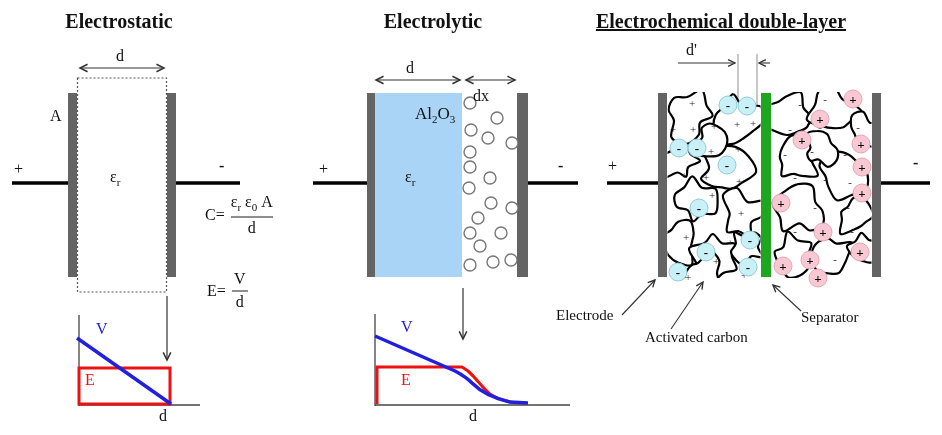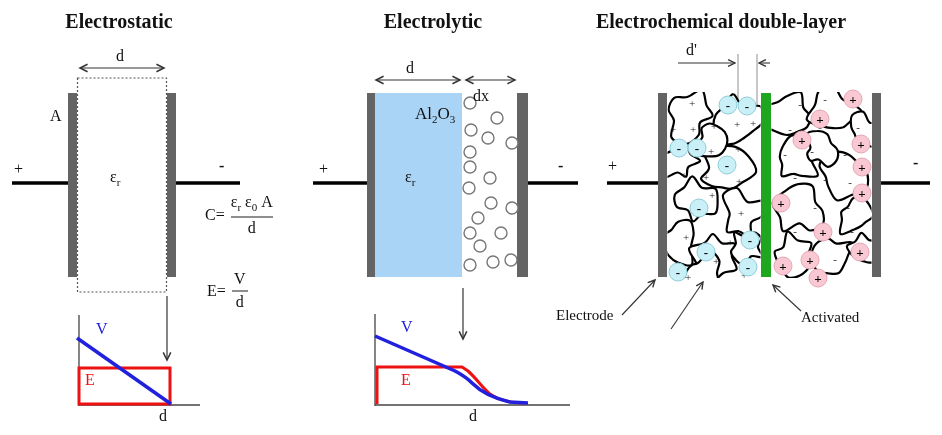--- a/index.html
+++ b/index.html
@@ -221,21 +221,21 @@
         </g>
 
       <line x1="622" y1="315" x2="655" y2="280" stroke="#333" stroke-width="1.1" marker-end="url(#ah)"></line>
       <line x1="671" y1="329" x2="703" y2="282" stroke="#333" stroke-width="1.1" marker-end="url(#ah)"></line>
       <line x1="801" y1="311" x2="773" y2="285" stroke="#333" stroke-width="1.1" marker-end="url(#ah)"></line>
     </g>
   </svg>
 
   <div class="abs title" style="left:353px;top:10px;width:160px;">Electrolytic</div>
   <div class="abs title" style="left:39px;top:10px;width:160px;">Electrostatic</div>
-  <div class="abs title" style="left:571px;top:10px;width:300px;">Electrochemical double-layer</div>
+  <div class="abs title" style="left:571px;top:10px;width:300px;text-decoration:underline;">Electrochemical double-layer</div>
 
   <div class="abs lbl" style="left:105px;top:47px;width:30px;text-align:center;">d</div>
   <div class="abs lbl" style="left:50px;top:107px;">A</div>
   <div class="abs lbl" style="left:14px;top:160px;">+</div>
   <div class="abs lbl bold" style="left:219px;top:157px;">-</div>
   <div class="abs lbl" style="left:110px;top:168px;"><span>ε</span><sub>r</sub></div>
 
   <div class="abs formula" style="left:205px;top:194px;">
     <span>C=</span>
     <span class="frac">
@@ -269,14 +269,15 @@
   <div class="abs lbl bold" style="left:558px;top:157px;">-</div>
 
   <div class="abs lbl blue" style="left:401px;top:318px;">V</div>
   <div class="abs lbl red" style="left:401px;top:371px;">E</div>
   <div class="abs lbl" style="left:469px;top:407px;">d</div>
 
   <div class="abs lbl" style="left:686px;top:41px;">d'</div>
   <div class="abs lbl" style="left:608px;top:157px;">+</div>
   <div class="abs lbl bold" style="left:913px;top:154px;">-</div>
   <div class="abs sm" style="left:556px;top:307px;">Electrode</div>
-  <div class="abs sm" style="left:801px;top:309px;">Activated</div>
+  <div class="abs sm" style="left:645px;top:329px;">Activated carbon</div>
+  <div class="abs sm" style="left:801px;top:309px;">Separator</div>
 </div>
 
 </body></html>

